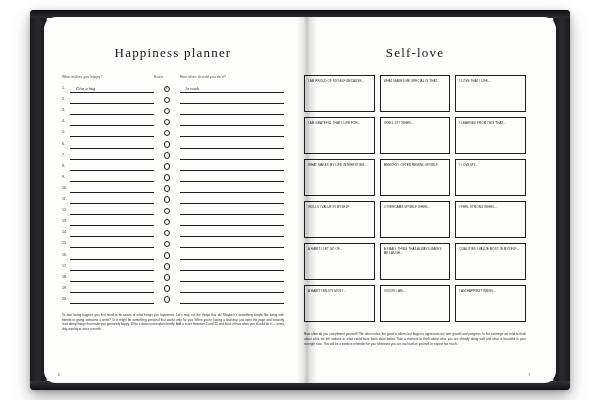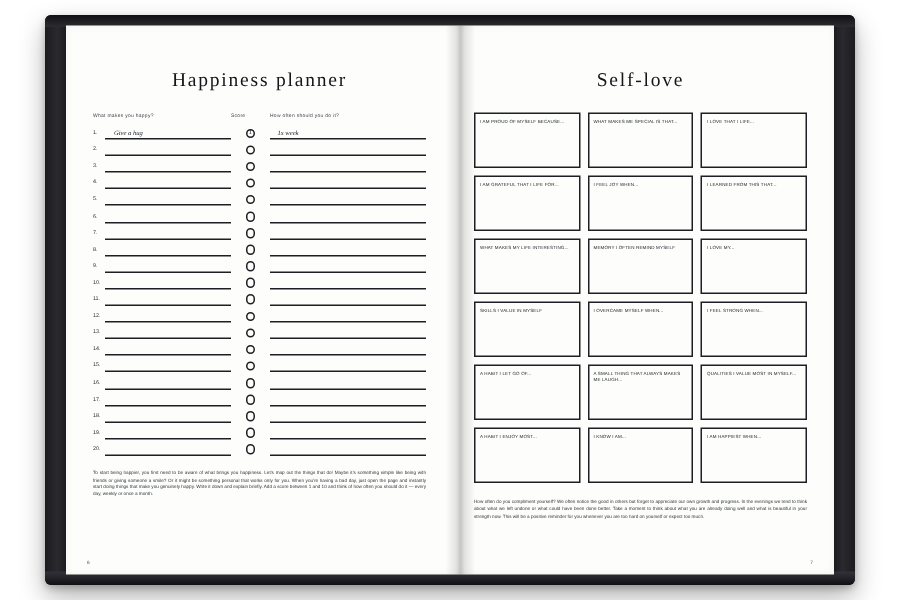--- a/index.html
+++ b/index.html
@@ -49,20 +49,21 @@
   }
 
   .pages {
     position: absolute;
     left: 14px;
     top: 7px;
     width: 512px;
     height: 366px;
     background: #fdfdfb;
     box-shadow: inset 0 0 6px rgba(0,0,0,0.05);
+    border-radius: 12px;
   }
 
   
   .spine {
     position: absolute;
     left: 253px;
     top: 0;
     width: 20px;
     height: 366px;
     background: linear-gradient(to right,
@@ -76,21 +77,21 @@
   }
 
   .page {
     position: absolute;
     top: 0;
     width: 256px;
     height: 366px;
     box-sizing: border-box;
   }
   .page.left  { left: 0; padding: 18px 16px 14px 18px; }
-  .page.right { left: 256px; padding: 18px 18px 0 16px; }
+  .page.right { left: 244px; padding: 18px 18px 0 16px; }
 
   .page-title {
     text-align: center;
     font-family: "Liberation Serif", serif;
     font-size: 13px;
     letter-spacing: 1.2px;
     color: #14161c;
     margin: 10px 0 14px 0;
     font-weight: 400;
   }

